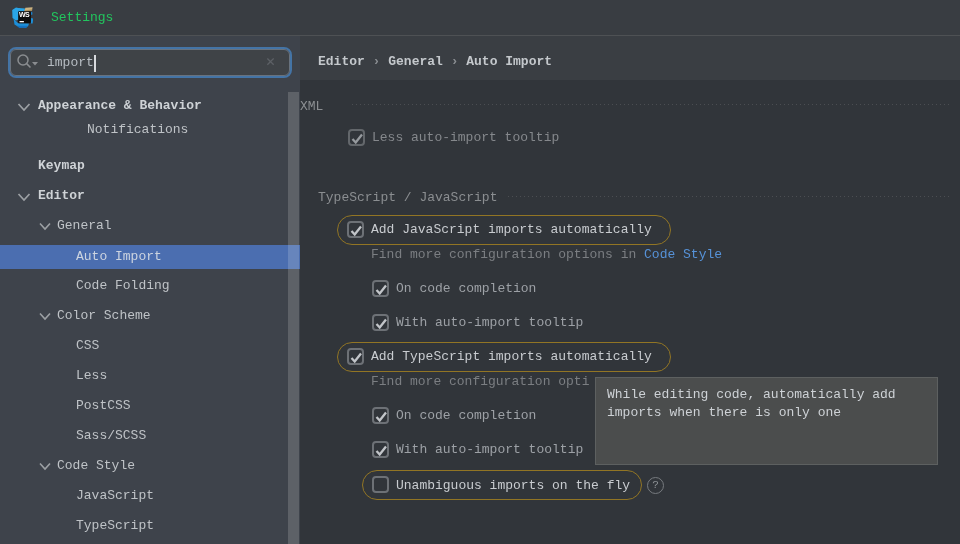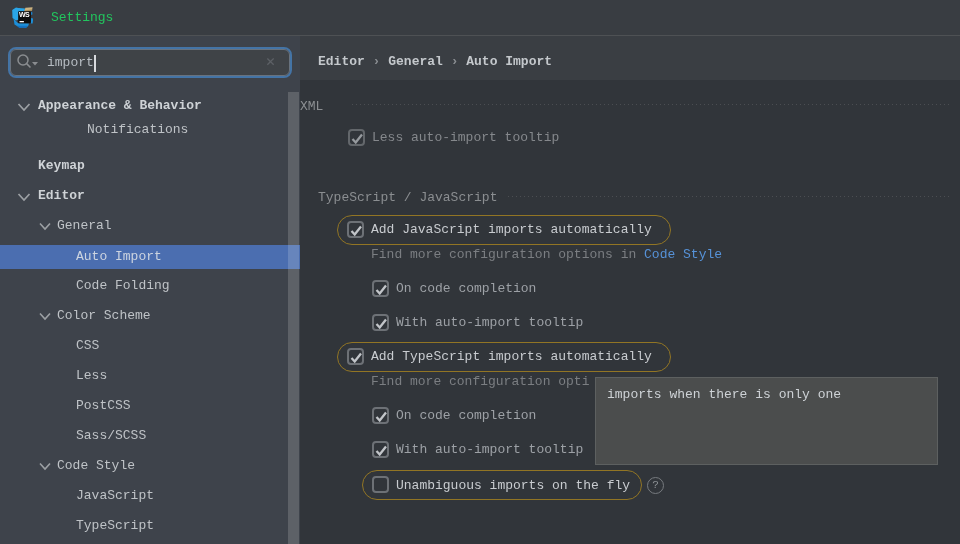--- a/index.html
+++ b/index.html
@@ -183,14 +183,15 @@
     </svg>
 </div>
 <div class="abs lbl sub" style="left:396px;top:440px;">With auto-import tooltip</div>
 
 <div class="abs oval" style="left:362px;top:470px;width:280px;height:30px;"></div>
 <div class="abs cb" style="left:372px;top:476px;"></div>
 <div class="abs lbl" style="left:396px;top:476px;">Unambiguous imports on the fly</div>
 <div id="help" class="abs">?</div>
 
 <div id="tooltip" class="abs">
+  <div>While editing code, automatically add</div>
   <div>imports when there is only one</div>
 </div>
 
 </body></html>

